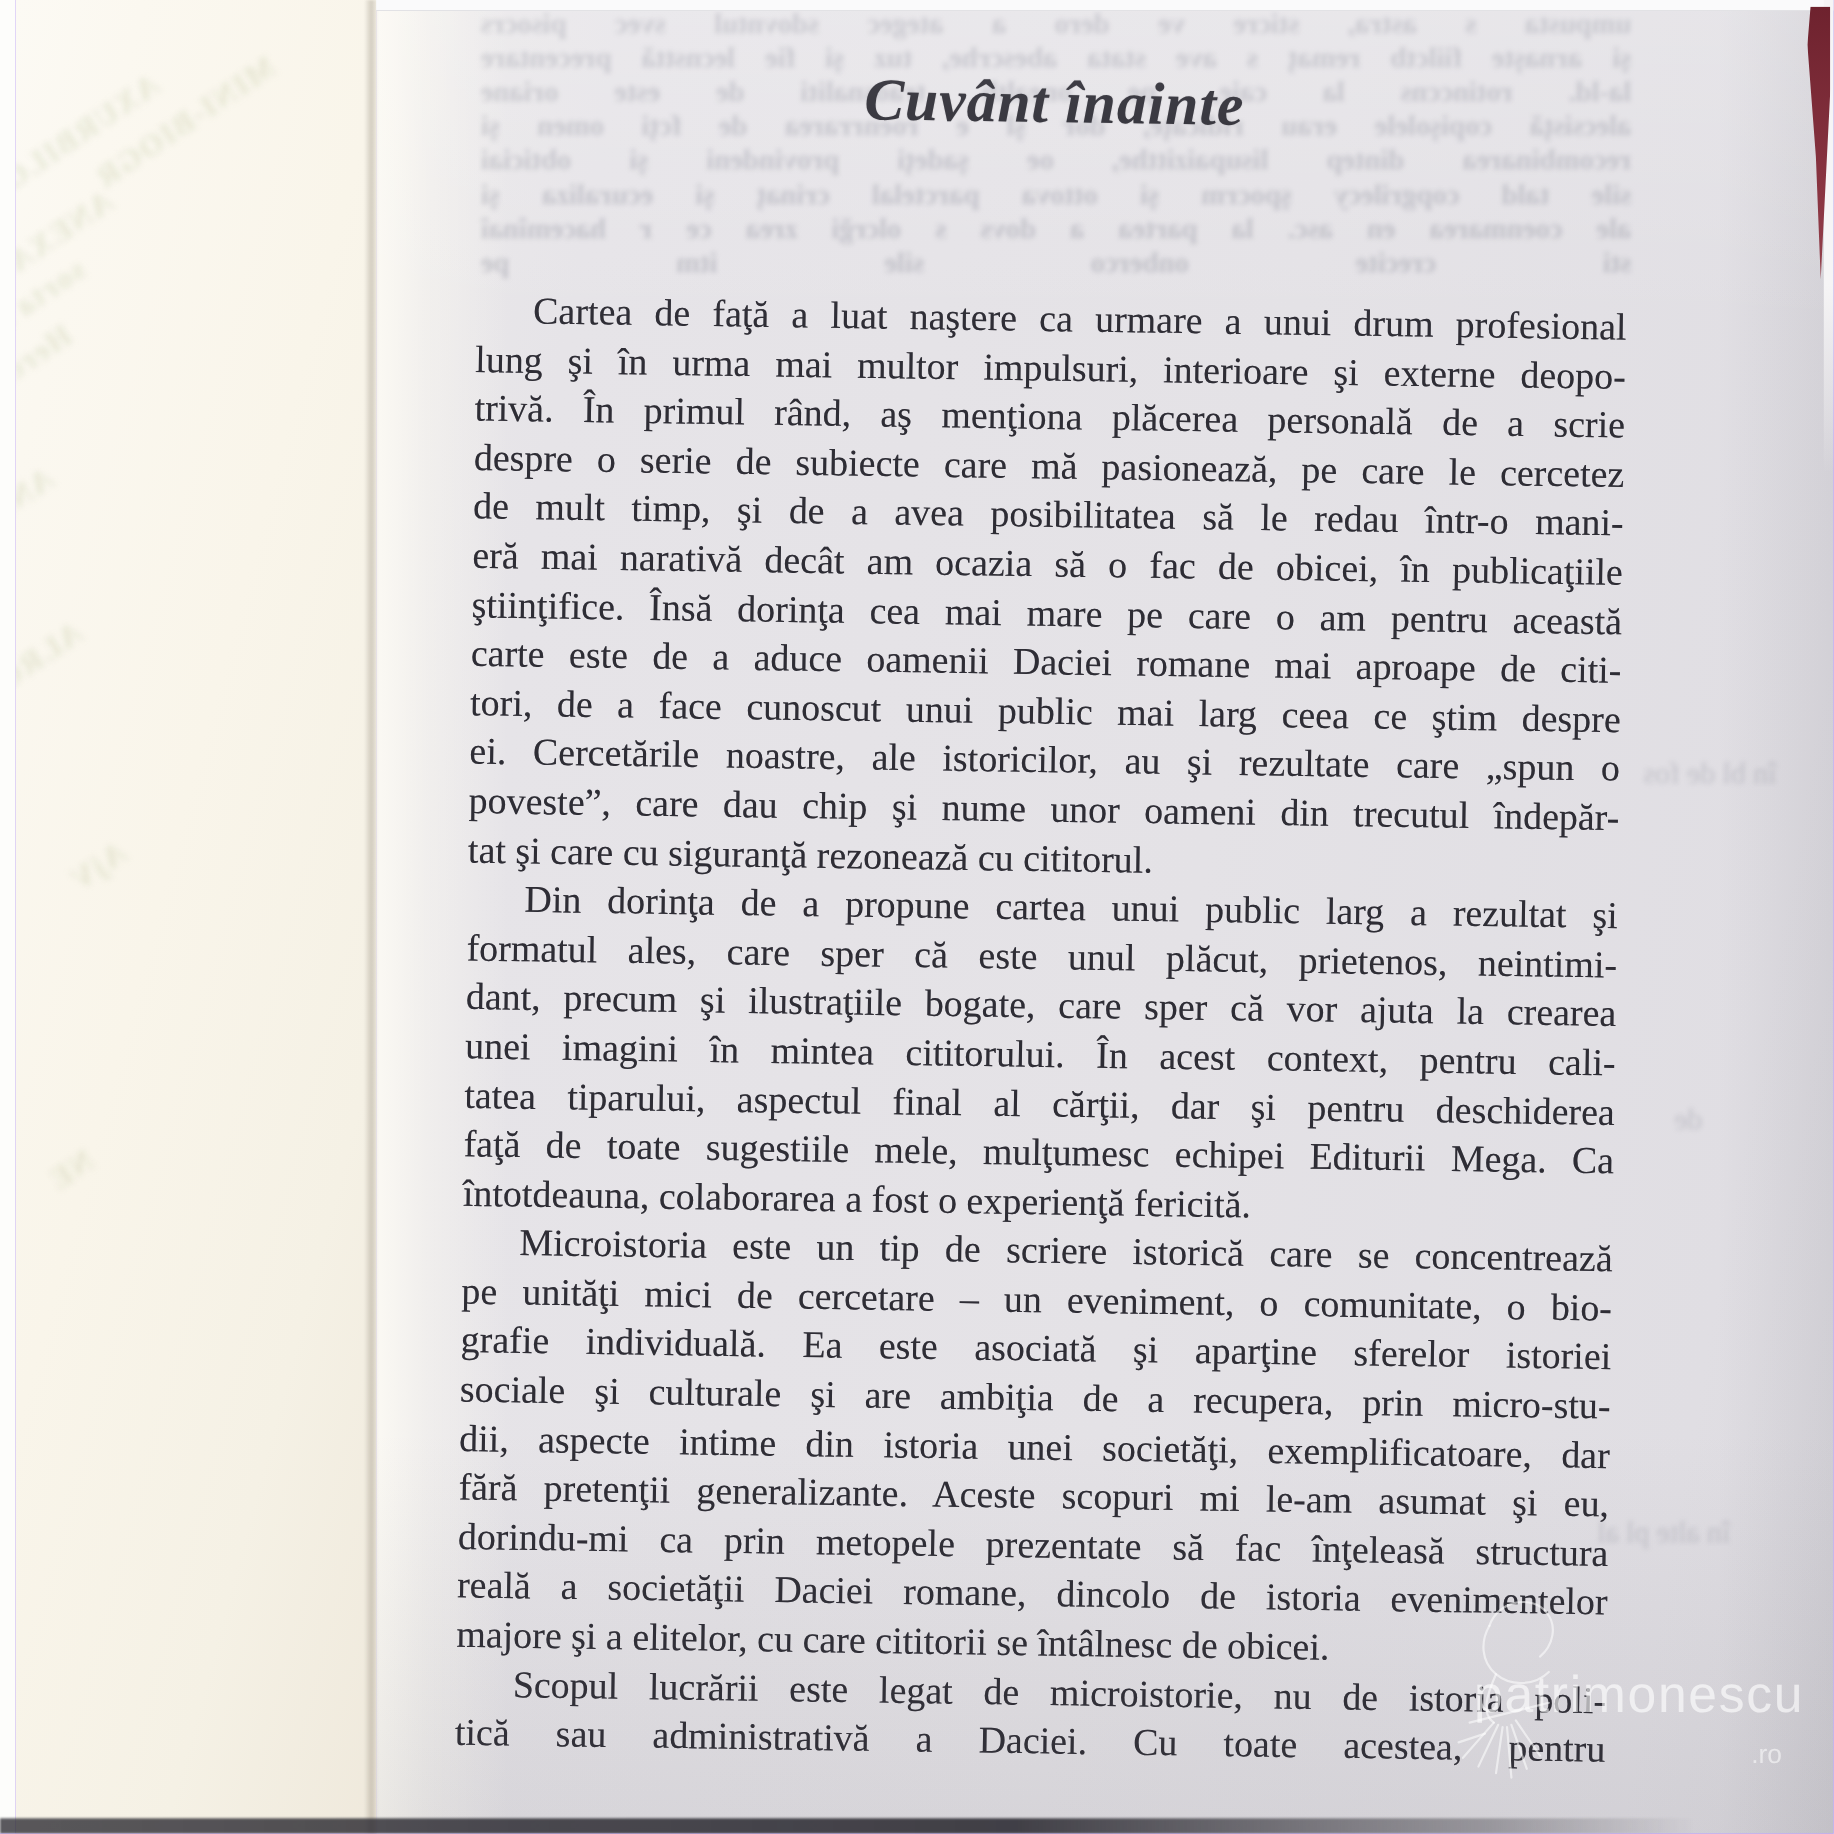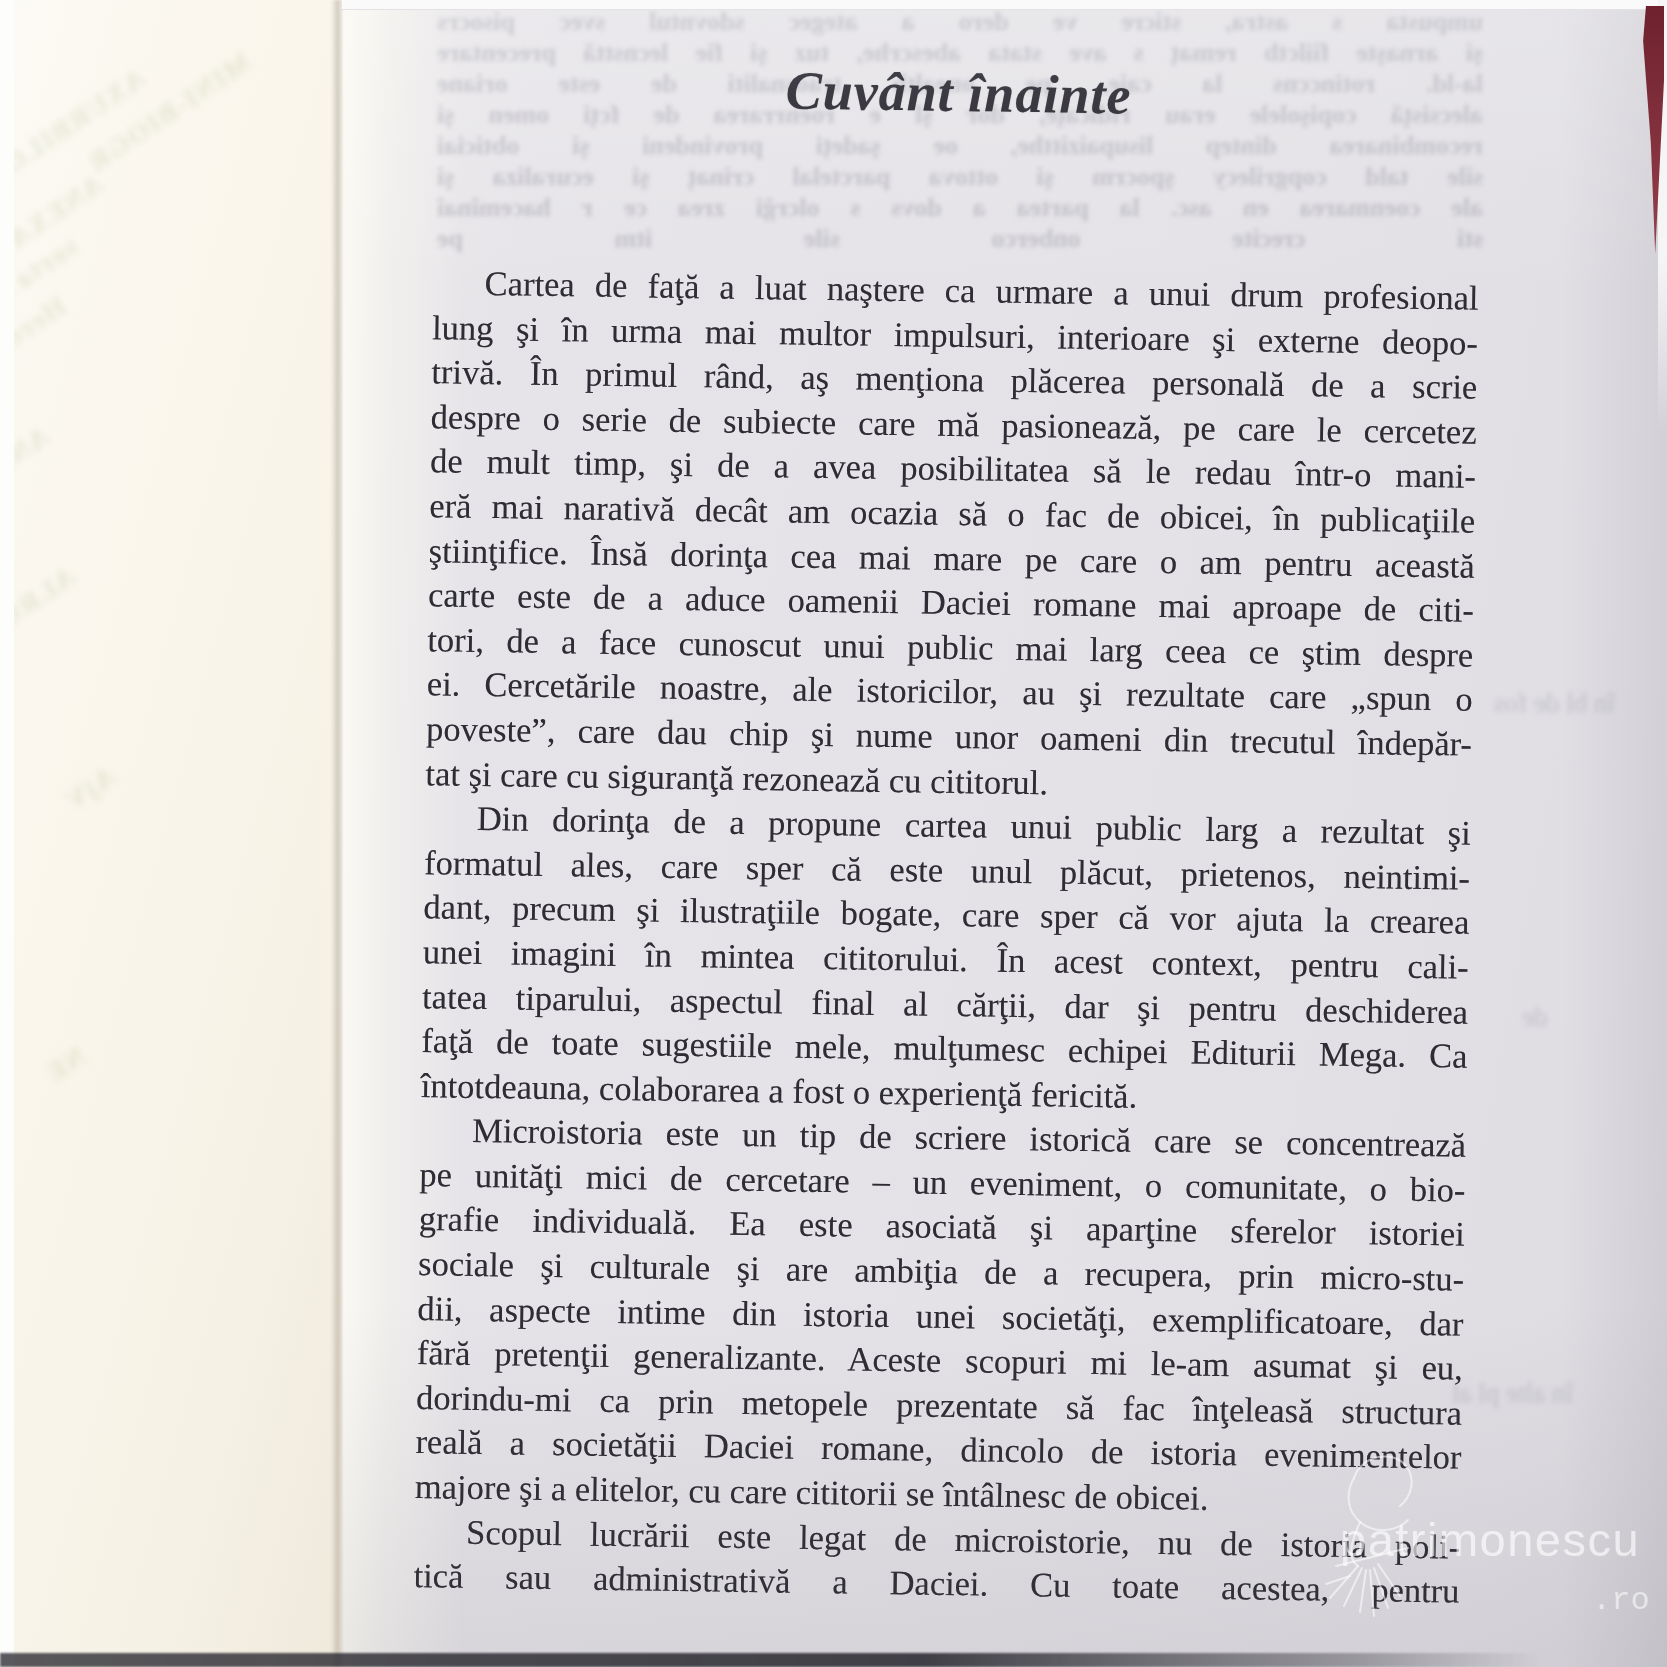--- a/index.html
+++ b/index.html
@@ -58,22 +58,22 @@
     font-size:26px;line-height:31px;font-weight:bold;color:rgba(105,110,126,0.30);
     filter:blur(2.3px);transform:scaleX(-1);}
   .top-bleed div{text-align:justify;text-align-last:justify;white-space:nowrap;overflow:hidden;}
   .margin-mark{position:absolute;font-size:27px;color:rgba(108,112,128,0.26);
     filter:blur(2.5px);transform:scaleX(-1);white-space:nowrap;z-index:0;}
 
   
   .watermark{position:absolute;z-index:6;pointer-events:none;}
   .wm-text{position:absolute;left:1340px;top:1512px;font-family:"Liberation Sans",sans-serif;
     font-size:47px;font-weight:400;letter-spacing:1.5px;color:rgba(255,255,255,0.62);}
-  .wm-ro{position:absolute;left:1592px;top:1582px;font-family:Liberation Mono, monospace;
-    font-size:32px;color:rgba(255,255,255,0.55);}
+  .wm-ro{position:absolute;left:1592px;top:1582px;font-family:Liberation Sans, sans-serif;
+    font-size:24px;color:rgba(255,255,255,0.55);}
   .wm-icon{position:absolute;left:1316px;top:1448px;}
 </style>
 </head>
 <body>
 
 <div id="stage">
 
   <div class="left-page">
     <div id="left-bleed-host">
         <div class="left-bleed" style="left: 225px; top: 46px;">MINI-BIOGR</div>

